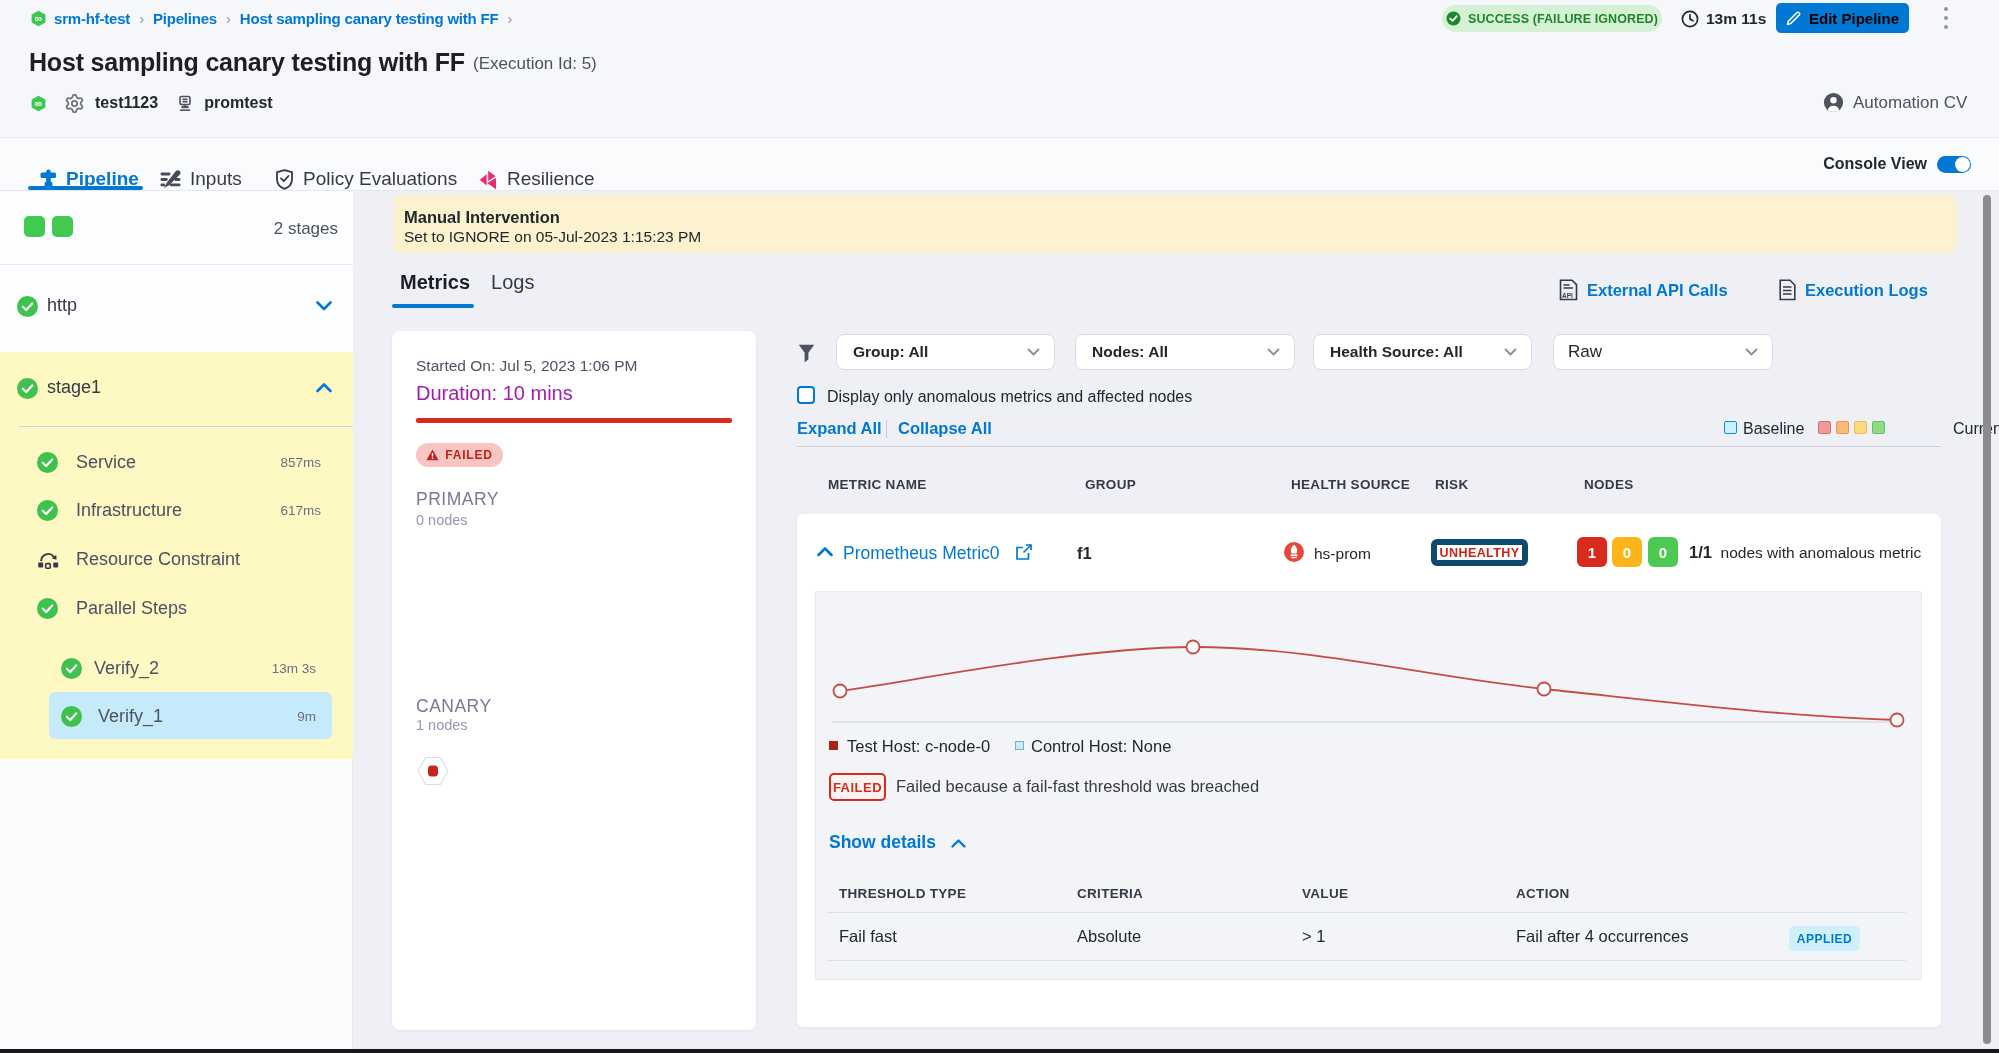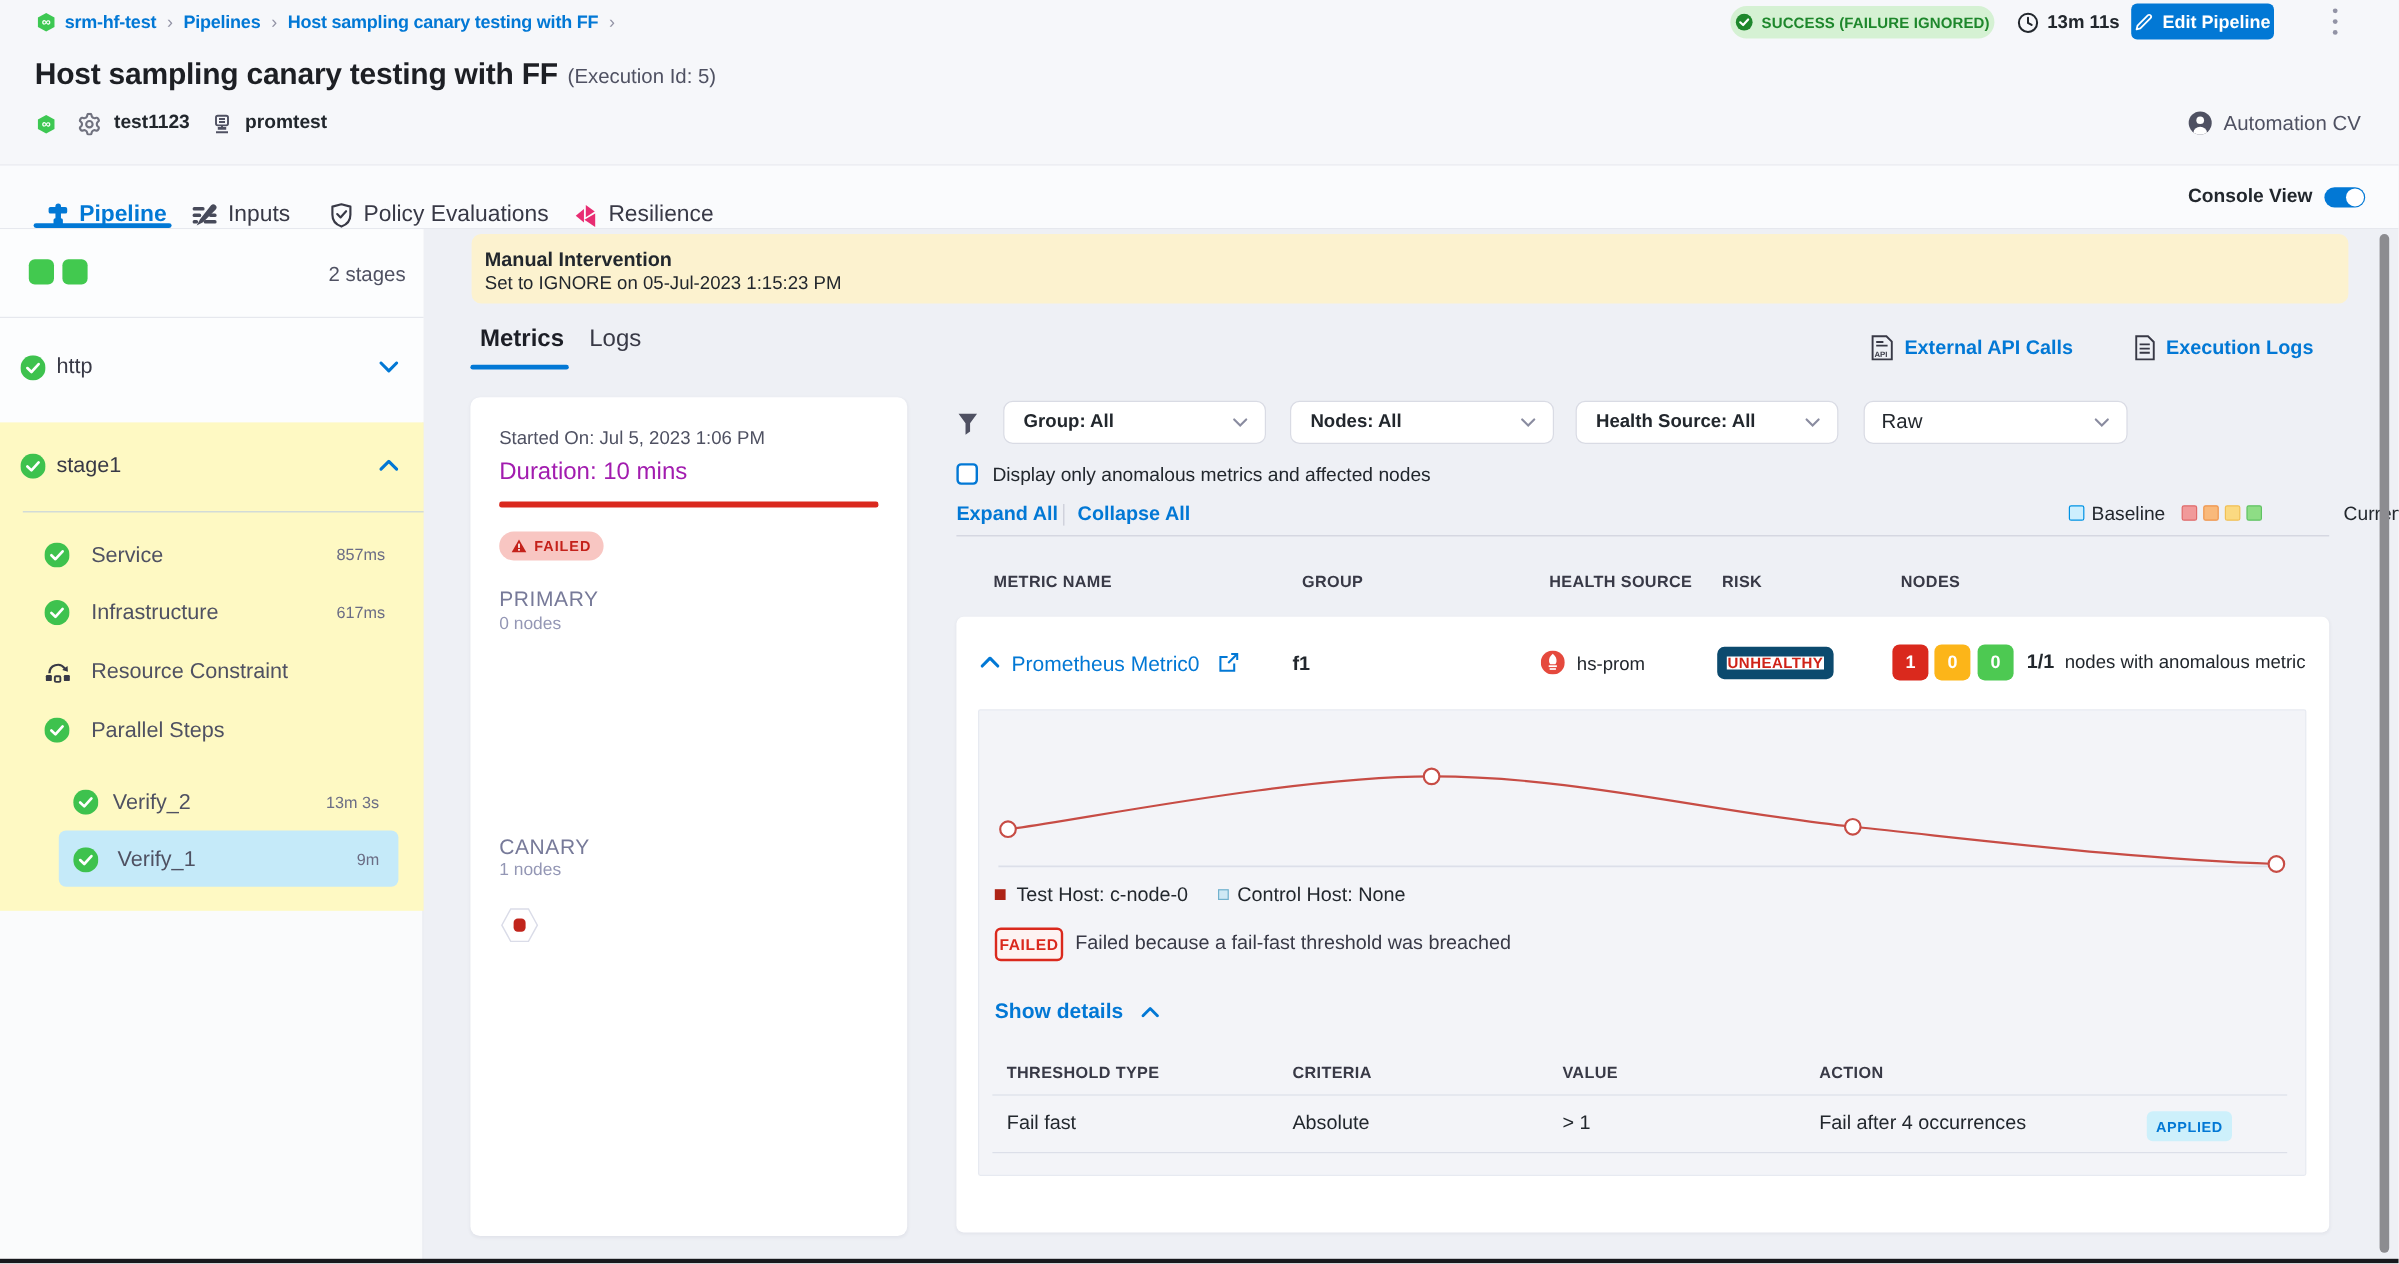--- a/index.html
+++ b/index.html
@@ -10,21 +10,21 @@
 .svgi{display:block}
 
 #header{position:absolute;left:0;top:0;width:1999px;height:138px;background:#f6f7fa;border-bottom:1px solid #e6e8ee}
 #crumbs{position:absolute;left:30px;top:8px;height:20px;display:flex;align-items:center;font-size:15px;font-weight:700;color:#0278d5;letter-spacing:-0.2px}
 #crumbs .sep{color:#9293a5;font-weight:400;padding:0 9px;font-size:15px}
 #title{position:absolute;left:29px;top:48px;font-size:25px;font-weight:700;color:#1d1f24;letter-spacing:-0.2px}
 #exeid{position:absolute;left:473px;top:54px;font-size:17px;color:#4f5162}
 #meta{position:absolute;left:30px;top:93px;height:20px;display:flex;align-items:center;font-size:16px;color:#22272d;font-weight:700}
 #statuspill{position:absolute;left:1442px;top:5px;width:220px;height:27px;background:#d5f1d3;border-radius:14px;display:flex;align-items:center;justify-content:center;gap:7px;color:#1e872c;font-weight:700;font-size:12.5px;letter-spacing:.1px;white-space:nowrap}
 #dur{position:absolute;left:1681px;top:5px;height:27px;display:flex;align-items:center;gap:7px;font-size:15.5px;font-weight:700;color:#22272d}
-#editbtn{position:absolute;left:1776px;top:3px;width:119px;height:30px;background:#0278d5;border-radius:5px;display:flex;align-items:center;justify-content:center;gap:8px;color:#ffffff;font-size:15px;font-weight:700}
+#editbtn{position:absolute;left:1776px;top:3px;width:133px;height:30px;background:#0278d5;border-radius:5px;display:flex;align-items:center;justify-content:center;gap:8px;color:#000000;font-size:15px;font-weight:700}
 #kebab{position:absolute;left:1944px;top:7px;width:4px}
 #kebab div{width:4px;height:4px;border-radius:50%;background:#9293a5;margin-bottom:5px}
 #automation{position:absolute;left:1823px;top:92px;display:flex;align-items:center;gap:9px;font-size:17px;color:#4f5162}
 
 #tabbar{position:absolute;left:0;top:138px;width:1999px;height:53px;background:#fafbfd;border-bottom:1px solid #e6e8ee}
 .tab{position:absolute;top:0;height:52px;display:flex;align-items:flex-end;gap:9px;font-size:19px;color:#383946}
 #tab-pipeline{left:40px;color:#0278d5;font-weight:700}
 #tab-underline{position:absolute;left:28px;top:48px;width:115px;height:4px;background:#0278d5;border-radius:2px}
 #tab-inputs{left:160px}
 #tab-policy{left:275px}
@@ -382,21 +382,21 @@
         </g>
       </svg>
   <div class="abs" style="left:280px;top:30px;font-size:16.5px;font-weight:700;color:#22272d">f1</div>
   <svg class="svgi abs" style="left:487px;top:28px" width="20" height="20" viewBox="0 0 20 20">
         <circle cx="10" cy="10" r="10" fill="#e5493d"></circle>
         <path d="M10 2.8 C12.6 4.9 13.3 7 13.1 9.3 C13 10.7 12.1 11.5 12.1 11.5 L7.9 11.5 C7.9 11.5 7 10.7 6.9 9.3 C6.7 7 7.4 4.9 10 2.8 Z" fill="#fff"></path>
         <rect x="6.6" y="12.4" width="6.8" height="1.5" fill="#fff"></rect>
         <rect x="7.4" y="14.8" width="5.2" height="1.4" fill="#fff"></rect>
       </svg>
   <div class="abs" style="left:517px;top:31px;font-size:15.5px;color:#22272d">hs-prom</div>
-  <div class="abs" style="left:634px;top:25px;width:97px;height:27px;border:8px solid #0c4a6e;border-radius:6px;display:flex;align-items:center;justify-content:center;font-size:12.5px;font-weight:700;color:#cf2318;letter-spacing:.4px">UNHEALTHY</div>
+  <div class="abs" style="left:634px;top:25px;width:97px;height:27px;border:6px solid #0c4a6e;border-radius:6px;display:flex;align-items:center;justify-content:center;font-size:12.5px;font-weight:700;color:#cf2318;letter-spacing:.4px">UNHEALTHY</div>
   <div class="abs nodesq" style="left:780px;background:#da291d">1</div>
   <div class="abs nodesq" style="left:815px;background:#fcb519">0</div>
   <div class="abs nodesq" style="left:851px;background:#4dc952">0</div>
   <div class="abs" style="left:892px;top:29px;font-size:16.5px;color:#22272d"><b>1/1</b><span style="font-size:15.5px">&nbsp; nodes with anomalous metric</span></div>
 </div>
 <div id="innerpanel">
   <svg class="svgi abs" style="left:0;top:0" width="1105" height="150" viewBox="0 0 1105 150">
     <line x1="16" y1="130" x2="1087" y2="130" stroke="#dcdfe9" stroke-width="1.5"></line>
     <path d="M24 99 C82.8 91.7 259.7 55.3 377 55 C494.3 54.7 610.7 84.8 728 97 C845.3 109.2 962 124 1081 128" fill="none" stroke="#c74c45" stroke-width="1.8"></path>
     <g fill="#fff" stroke="#c74c45" stroke-width="1.8">

